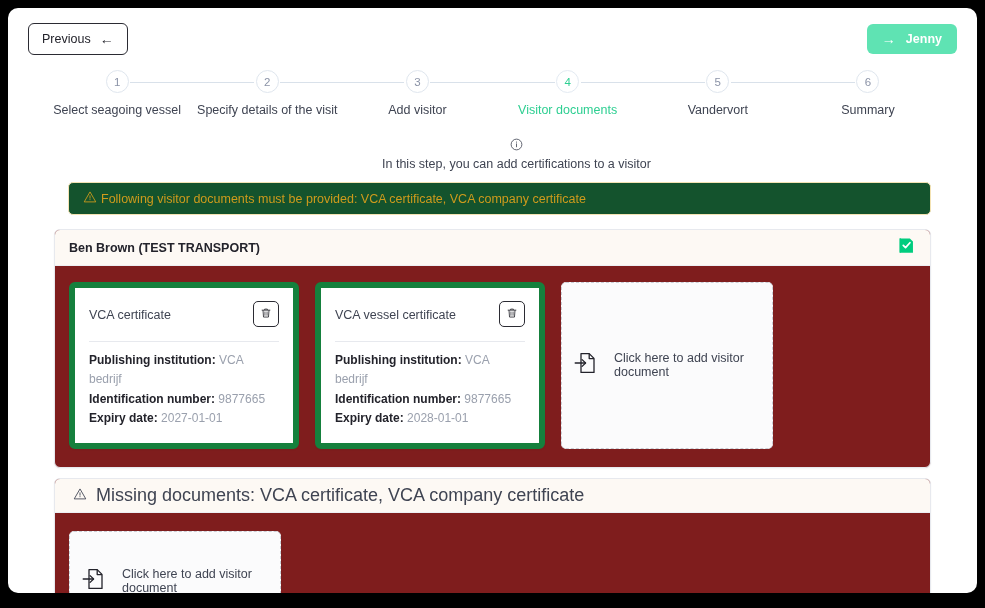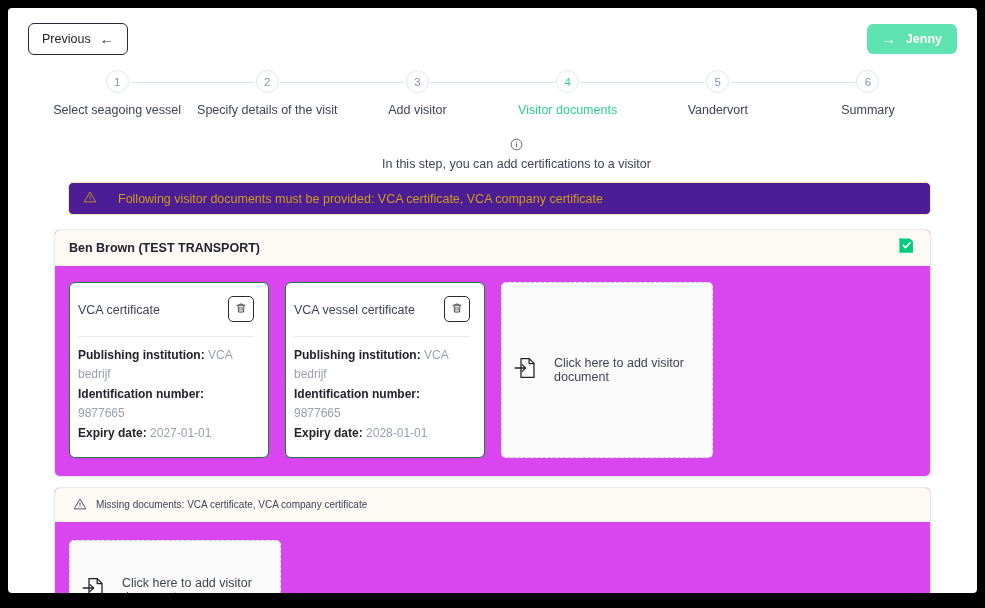--- a/index.html
+++ b/index.html
@@ -22,21 +22,21 @@
     width: 985px; height: 608px;
     background: #000000;
   }
   .screen {
     position: absolute;
     left: 8px;
     top: 8px;
     width: 969px;
     height: 585px;
     background: #ffffff;
-    border-radius: 4px;
+    border-radius: 10px;
     overflow: hidden;
   }
 
   
   .topbar {
     position: relative;
     height: 62px;
   }
   .prev-btn {
     position: absolute;
@@ -139,37 +139,37 @@
     gap: 6px;
     font-size: 12.5px;
     color: #3f4452;
     flex-direction: column;
   }
   .info-icon { display: inline-flex; }
 
   
   .warn-banner {
     margin: 11px 46px 0 60px;
-    background: #4c1d95;
+    background: #14532d;
     border: 1px solid #f4e3b3;
     border-radius: 5px;
     height: 33px;
     display: flex;
     align-items: center;
-    gap: 21px;
+    gap: 4px;
     padding: 0 14px;
     box-sizing: border-box;
     font-size: 12.5px;
     color: #cf9b1c;
   }
 
   
   .visitor-card {
     margin: 0 46px 0 46px;
-    background: #d946ef;
+    background: #7f1d1d;
     border: 1px solid #e7e9ee;
     border-radius: 6px;
     box-shadow: 0 1px 2px rgba(16,24,40,.05);
     overflow: hidden;
   }
   .visitor-card.first { margin-top: 14px; }
   .visitor-card.second { margin-top: 10px; }
   .visitor-header {
     background: #fdf9f4;
     border-bottom: 1px solid #edeff3;
@@ -187,25 +187,25 @@
   }
   .visitor-body {
     padding: 16px 14px 18px 14px;
     display: flex;
     gap: 16px;
     align-items: stretch;
   }
 
   
   .doc-card {
-    width: 200px;
-    border: 1px solid #15803d;
+    width: 230px;
+    border: 6px solid #15803d;
     border-radius: 6px;
     box-shadow: 0 1px 2px rgba(16,24,40,.05);
-    padding: 13px 14px 14px 8px;
+    padding: 13px 14px 14px 14px;
     box-sizing: border-box;
     background: #ffffff;
   }
   .doc-top {
     display: flex;
     align-items: flex-start;
     justify-content: space-between;
     gap: 6px;
   }
   .doc-title {
@@ -266,21 +266,21 @@
   
   .missing-row {
     background: #fdf9f4;
     border-bottom: 1px solid #edeff3;
     height: 34px;
     display: flex;
     align-items: center;
     gap: 9px;
     padding: 0 18px;
     box-sizing: border-box;
-    font-size: 10px;
+    font-size: 18px;
     color: #3f4452;
   }
   .second-body {
     padding: 18px 14px 20px 14px;
   }
 </style>
 </head>
 <body>
 
 <div class="bezel">

